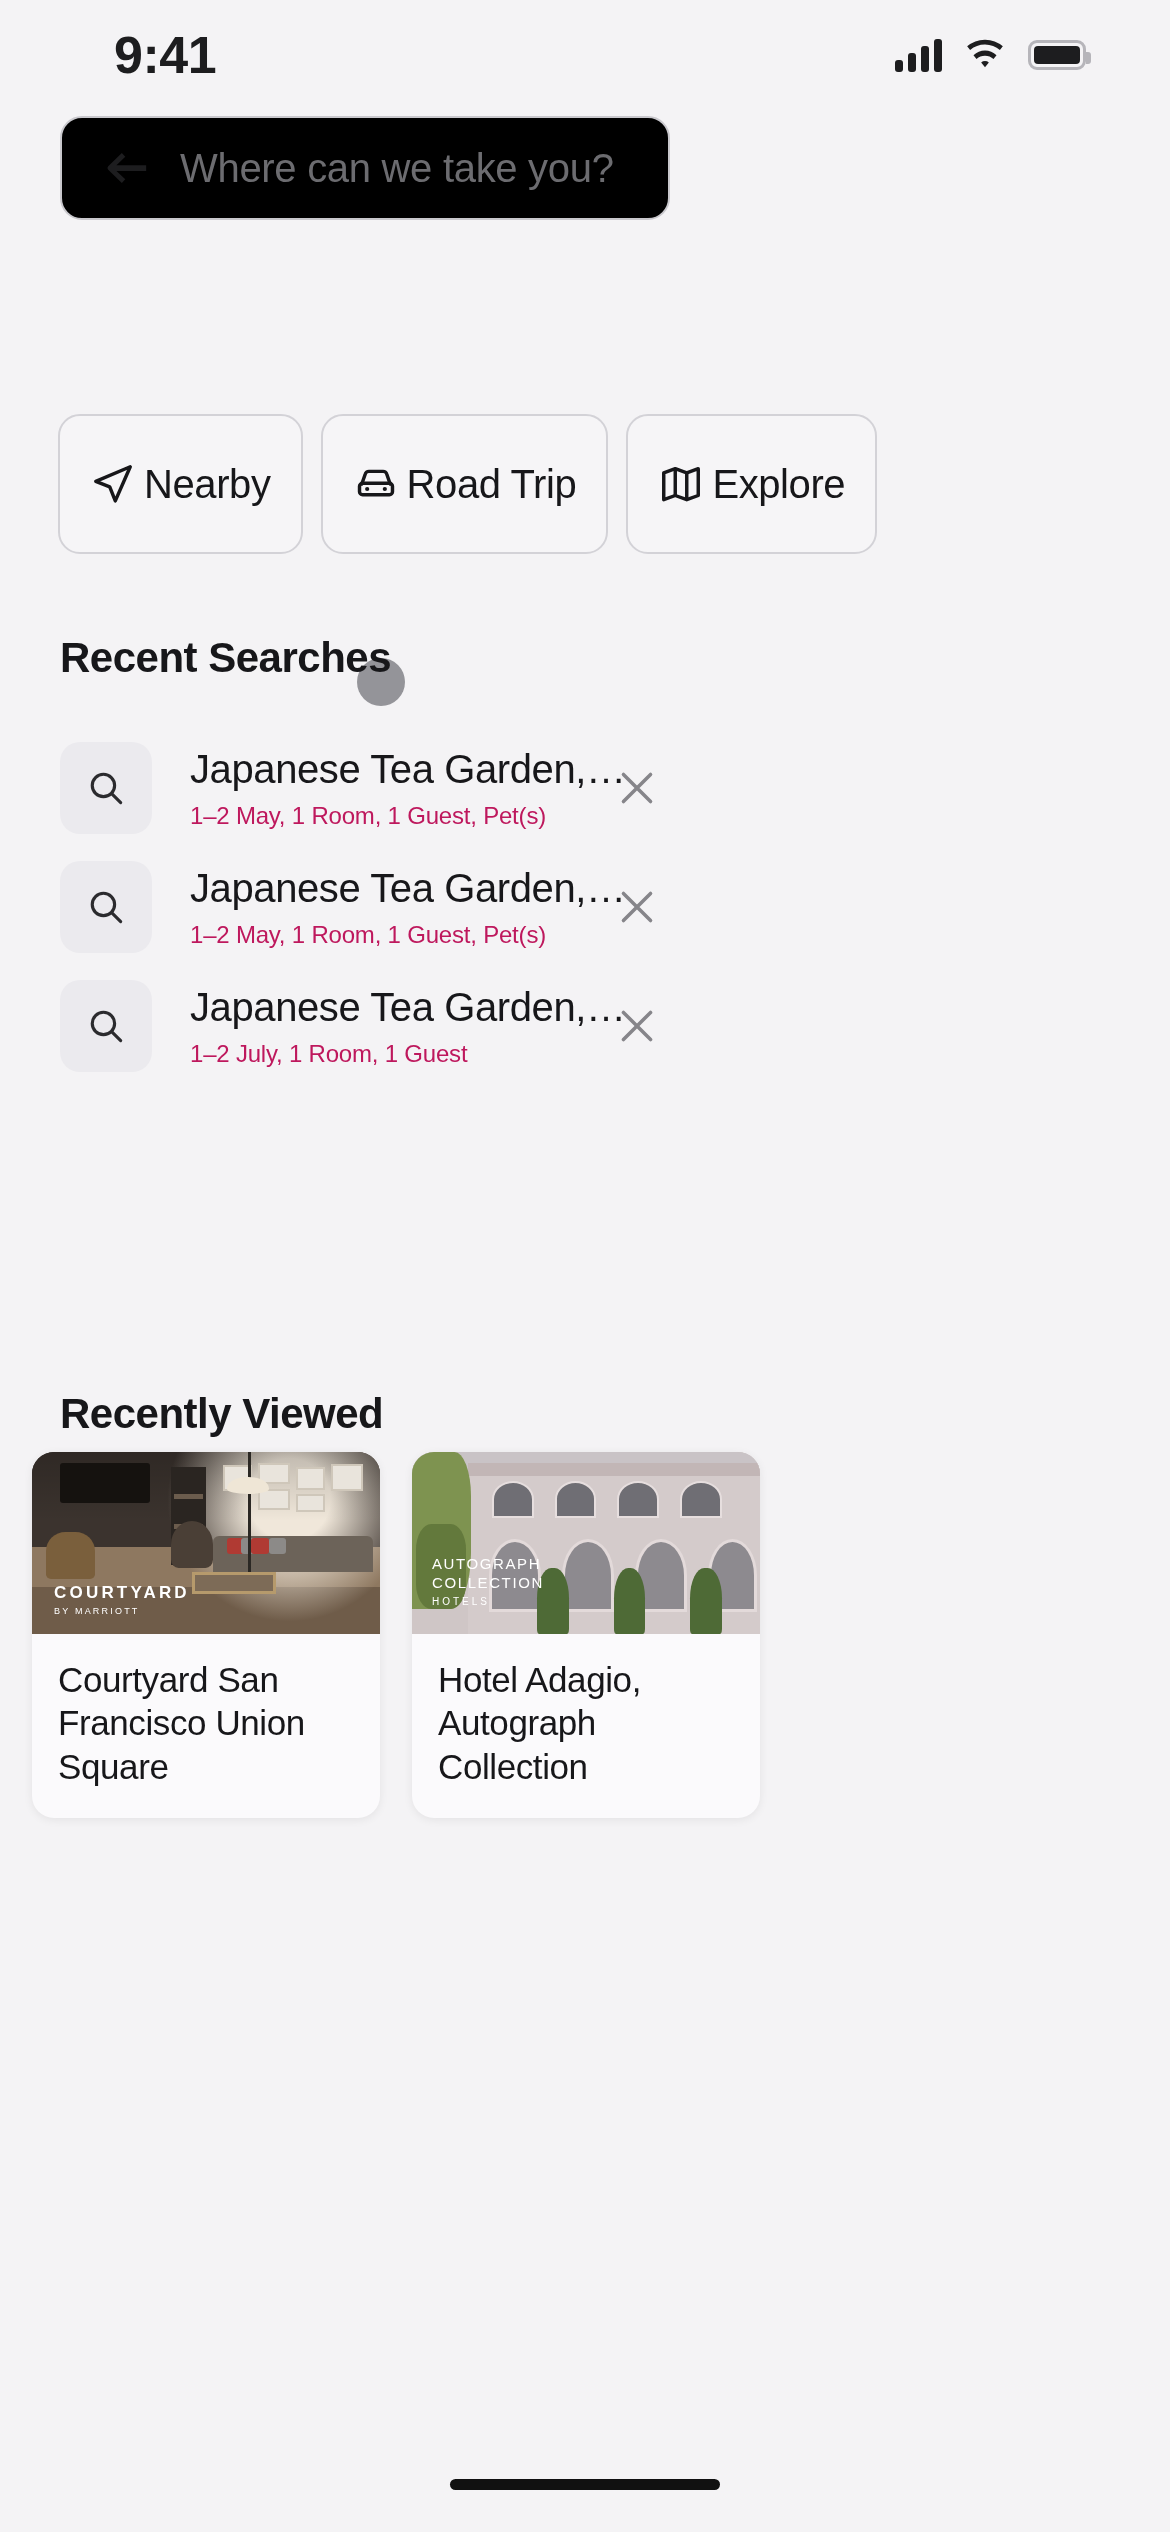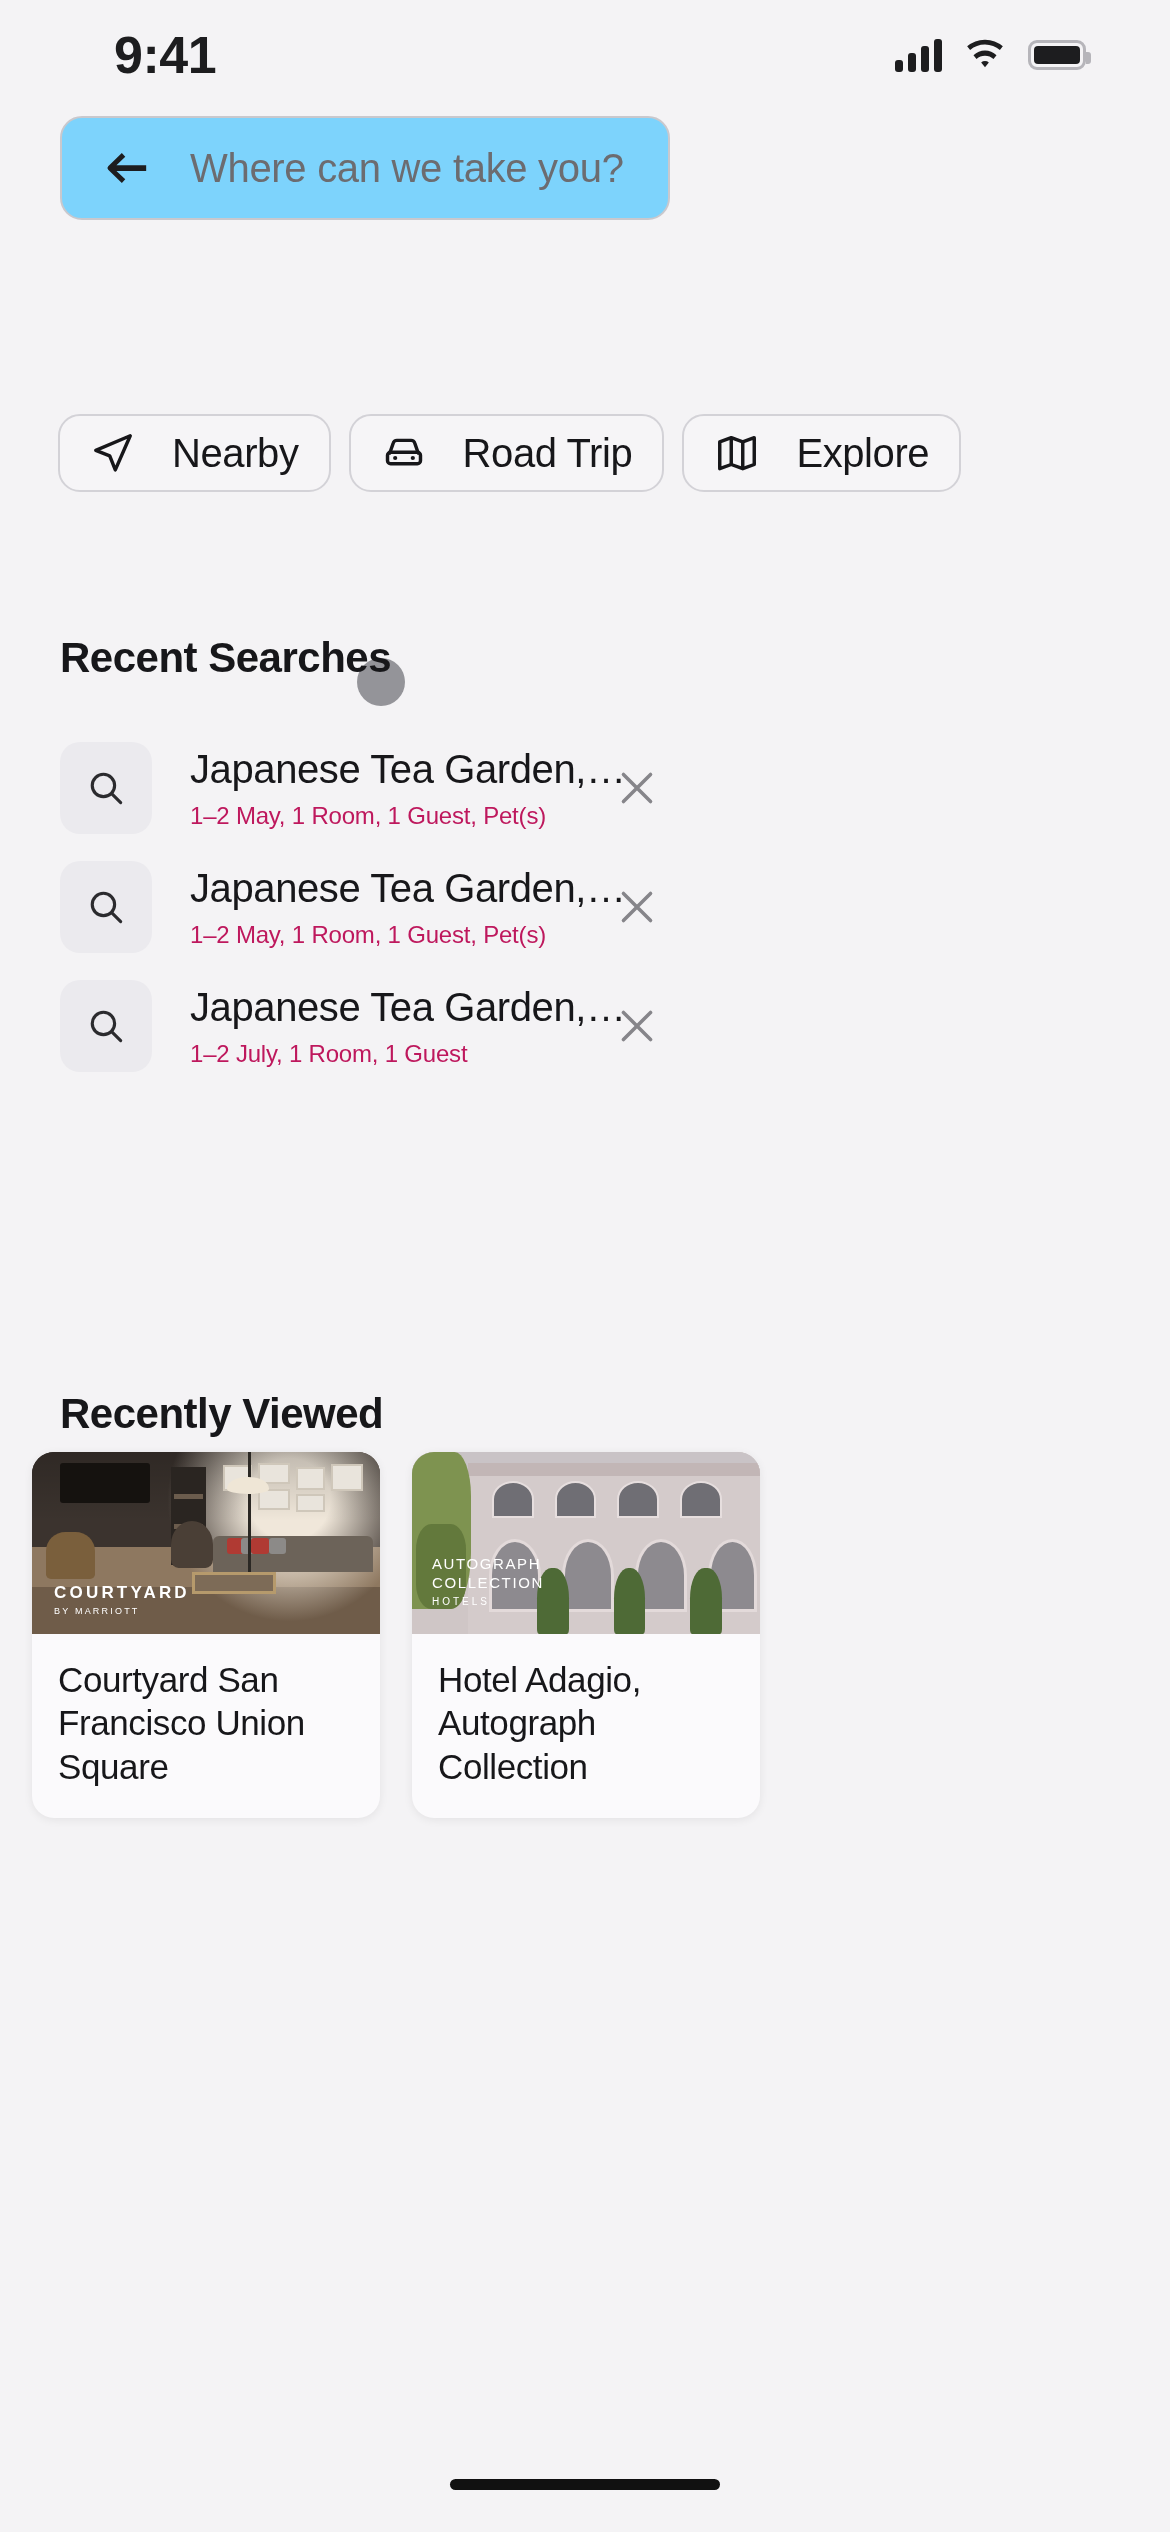--- a/index.html
+++ b/index.html
@@ -32,31 +32,31 @@
   }
   .batt::after{
     content:""; position:absolute; right:-8px; top:9px;
     width:5px; height:12px; background:#b6b5ba; border-radius:0 3px 3px 0;
   }
   .batt span{ display:block; width:100%; height:100%; background:#1d1d1f; border-radius:4px; }
 
   
   .searchbar{
     position:absolute; left:60px; top:116px; width:610px; height:104px;
-    border:2px solid #c9c8cd; border-radius:22px; background:#7dd3fc;
-    display:flex; align-items:center; gap:40px; padding-left:42px;
+    border:2px solid #c9c8cd; border-radius:22px; background:#000000;
+    display:flex; align-items:center; gap:30px; padding-left:42px;
   }
   .back-arrow{ width:46px; height:36px; flex:none; }
   .search-placeholder{ font-size:40px; color:#6c6c70; letter-spacing:-0.3px; }
 
   
   .chips{ position:absolute; left:58px; top:414px; display:flex; gap:18px; }
   .chip{
-    height:78px; border:2px solid #d3d2d7; border-radius:22px;
-    background:#f6f5f7; display:flex; align-items:center; gap:36px;
+    height:140px; border:2px solid #d3d2d7; border-radius:22px;
+    background:#f6f5f7; display:flex; align-items:center; gap:8px;
     padding:0 30px;
   }
   .chip-label{ font-size:40px; color:#17171a; letter-spacing:-0.4px; }
   .chip svg{ flex:none; }
 
   
   .cursor-dot{
     position:absolute; left:299px; top:244px; width:48px; height:48px;
     background:#8e8e93; border-radius:50%; opacity:.95;
   }

